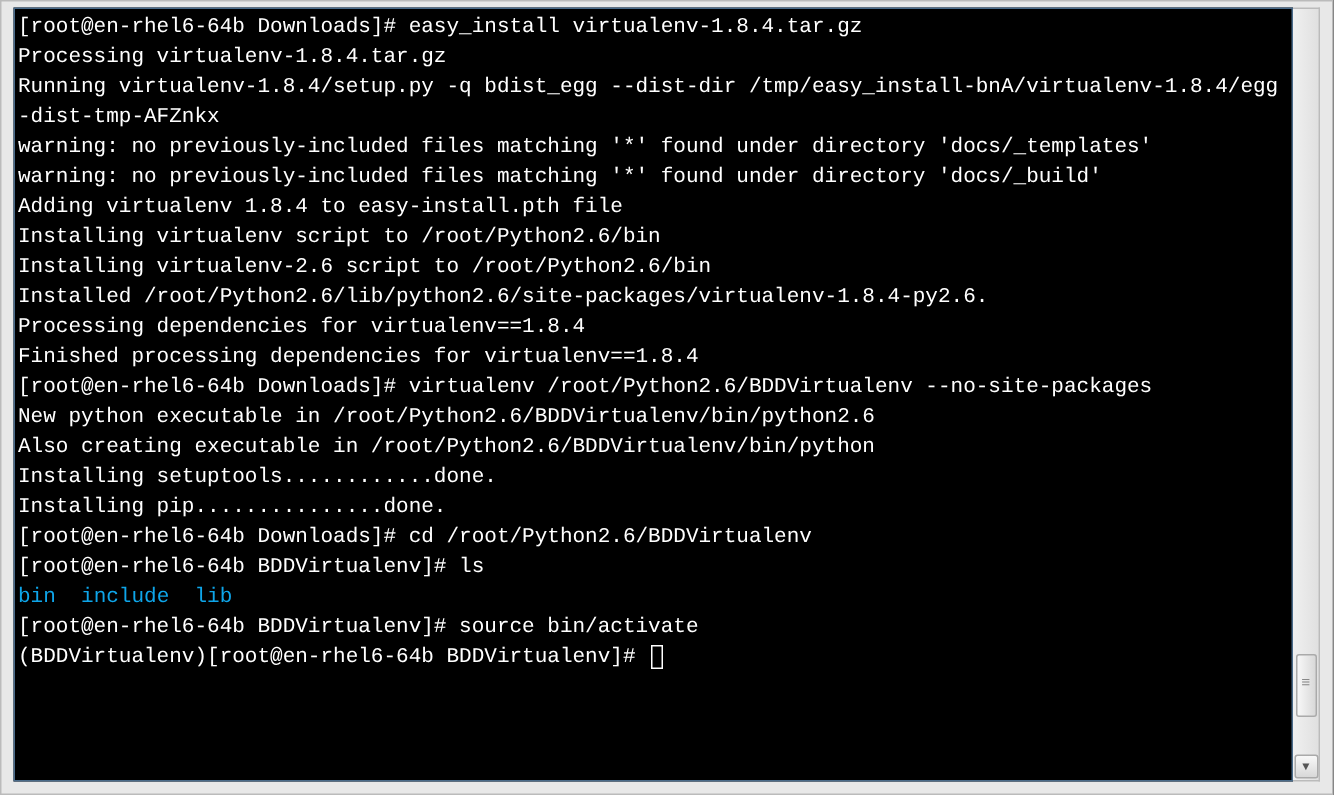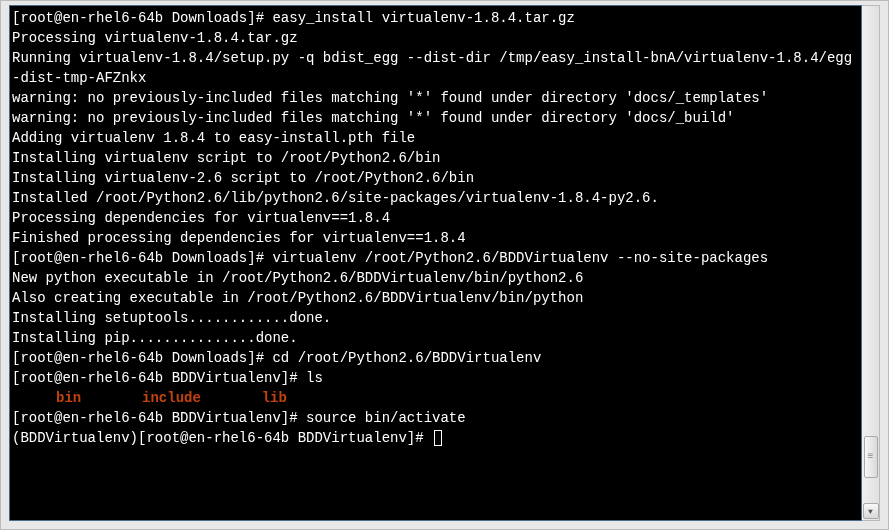--- a/index.html
+++ b/index.html
@@ -66,21 +66,21 @@
       border: 1px solid #aaa;
       border-radius: 2px;
       font-size: 8px;
       color: #555;
       display: flex;
       align-items: center;
       justify-content: center;
     }
     .scroll-btn-down { bottom: 1px; }
     .line { display: block; }
-    .dir { color: #c2410c; font-weight: bold; margin-left: 44px; }
+    .dir { color: #0ea5e9; font-weight: normal; }
     .cursor {
       display: inline-block;
       width: 8px;
       height: 16px;
       border: 1px solid #fff;
       vertical-align: text-bottom;
       margin-left: 2px;
     }
   </style>
 </head>

